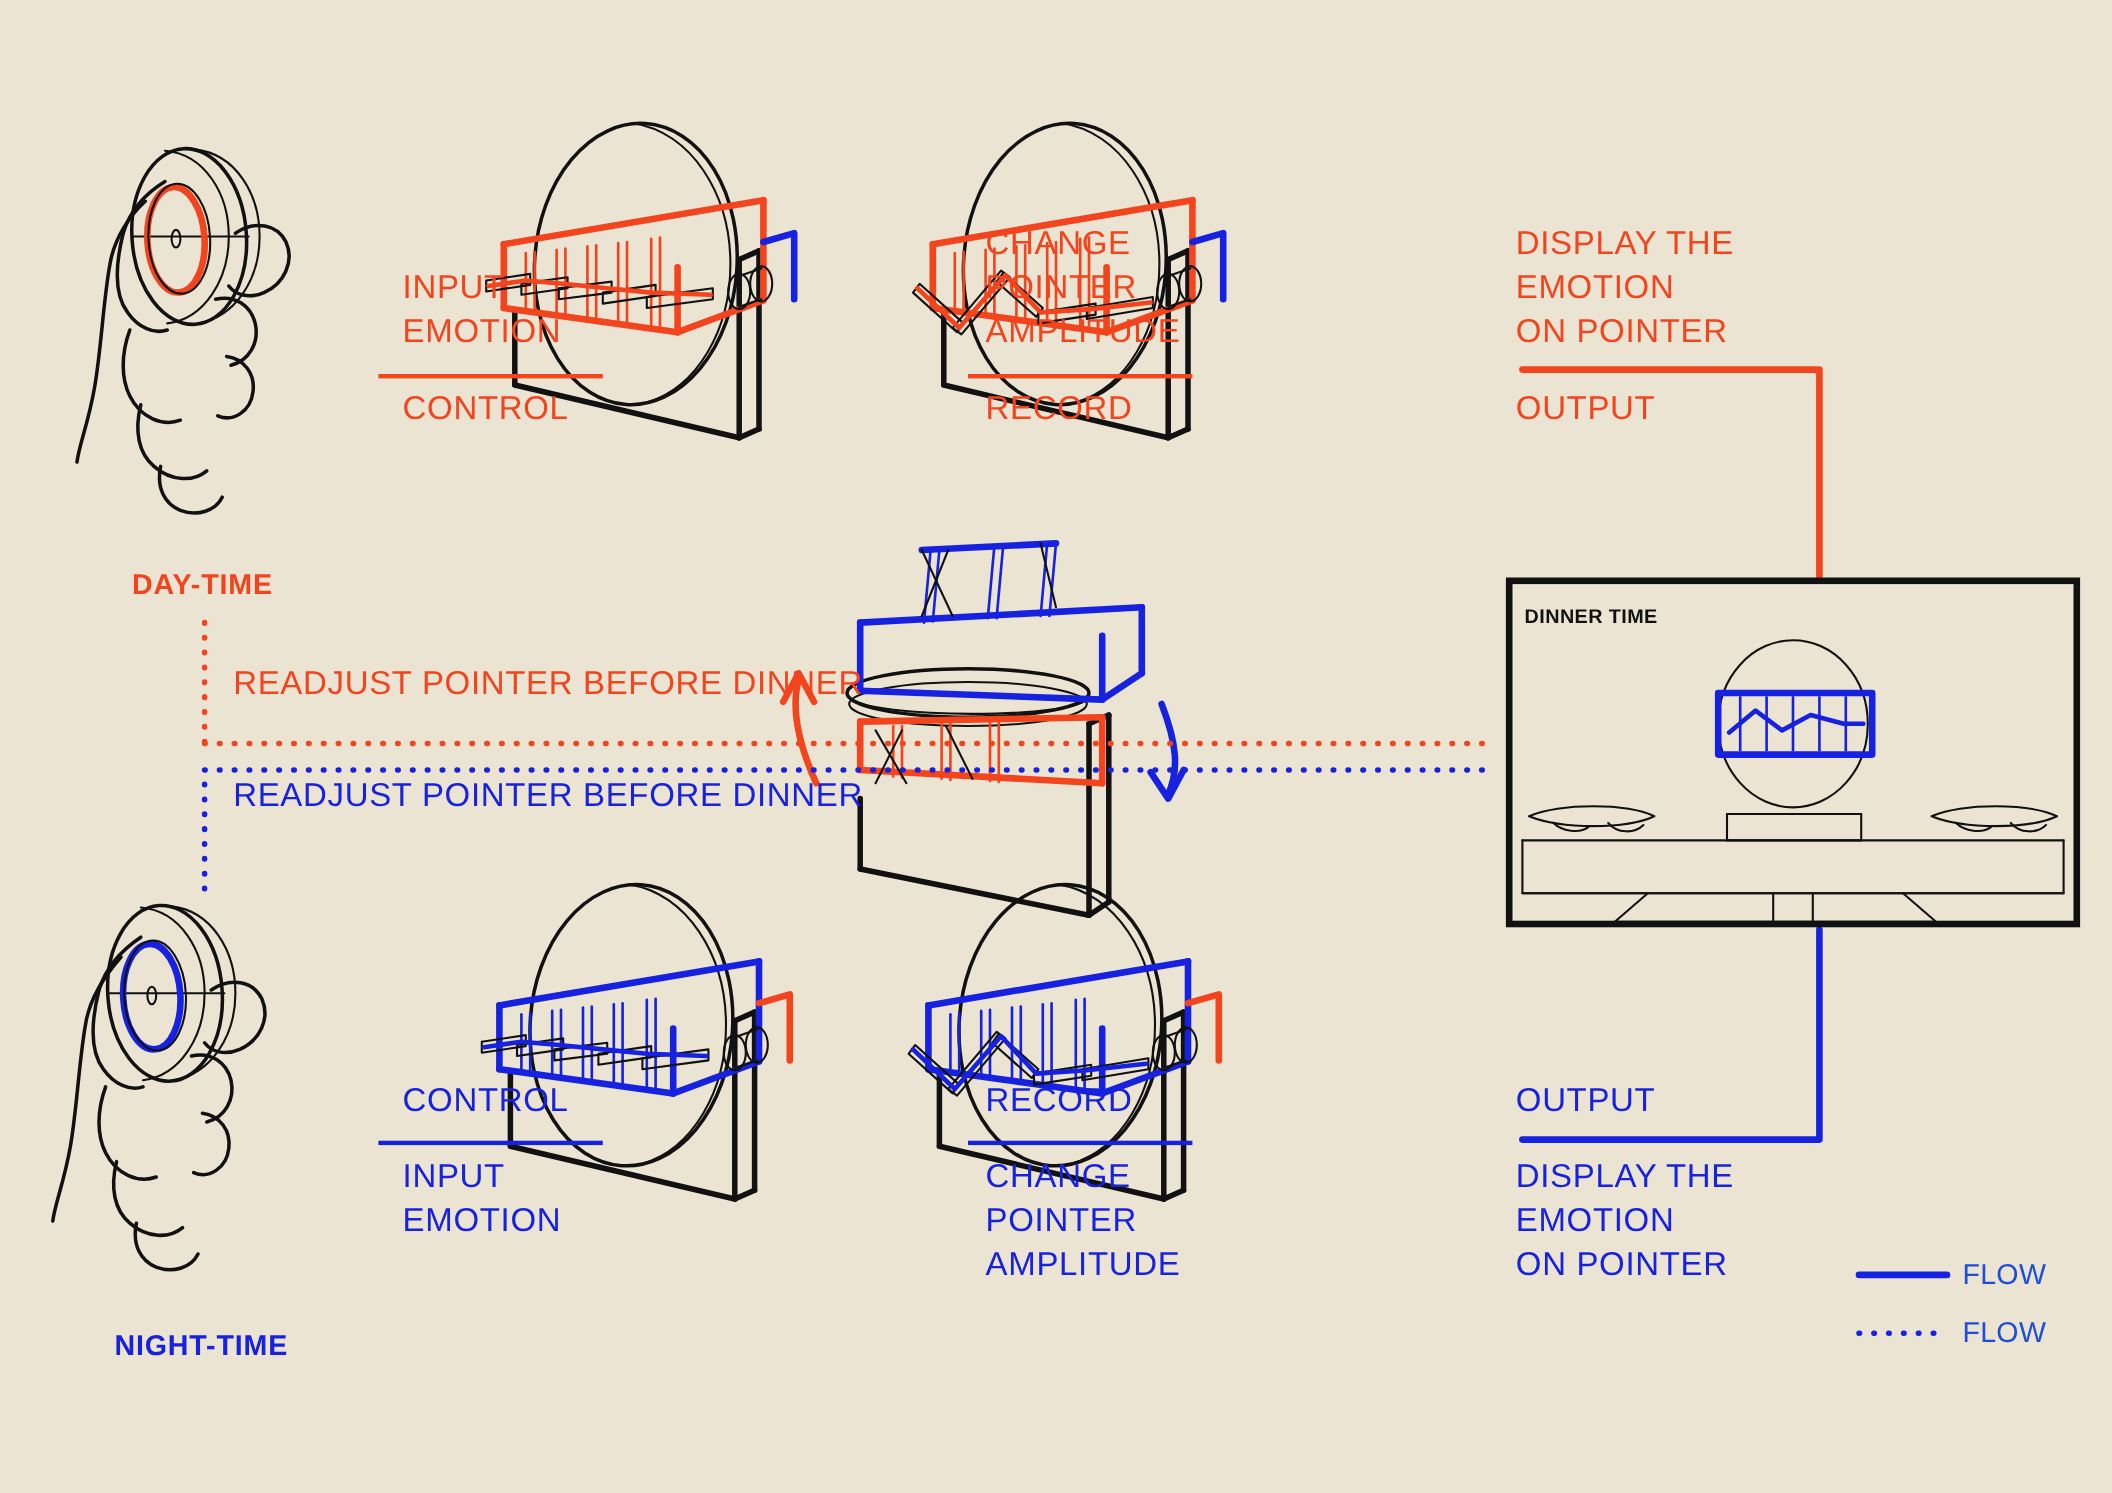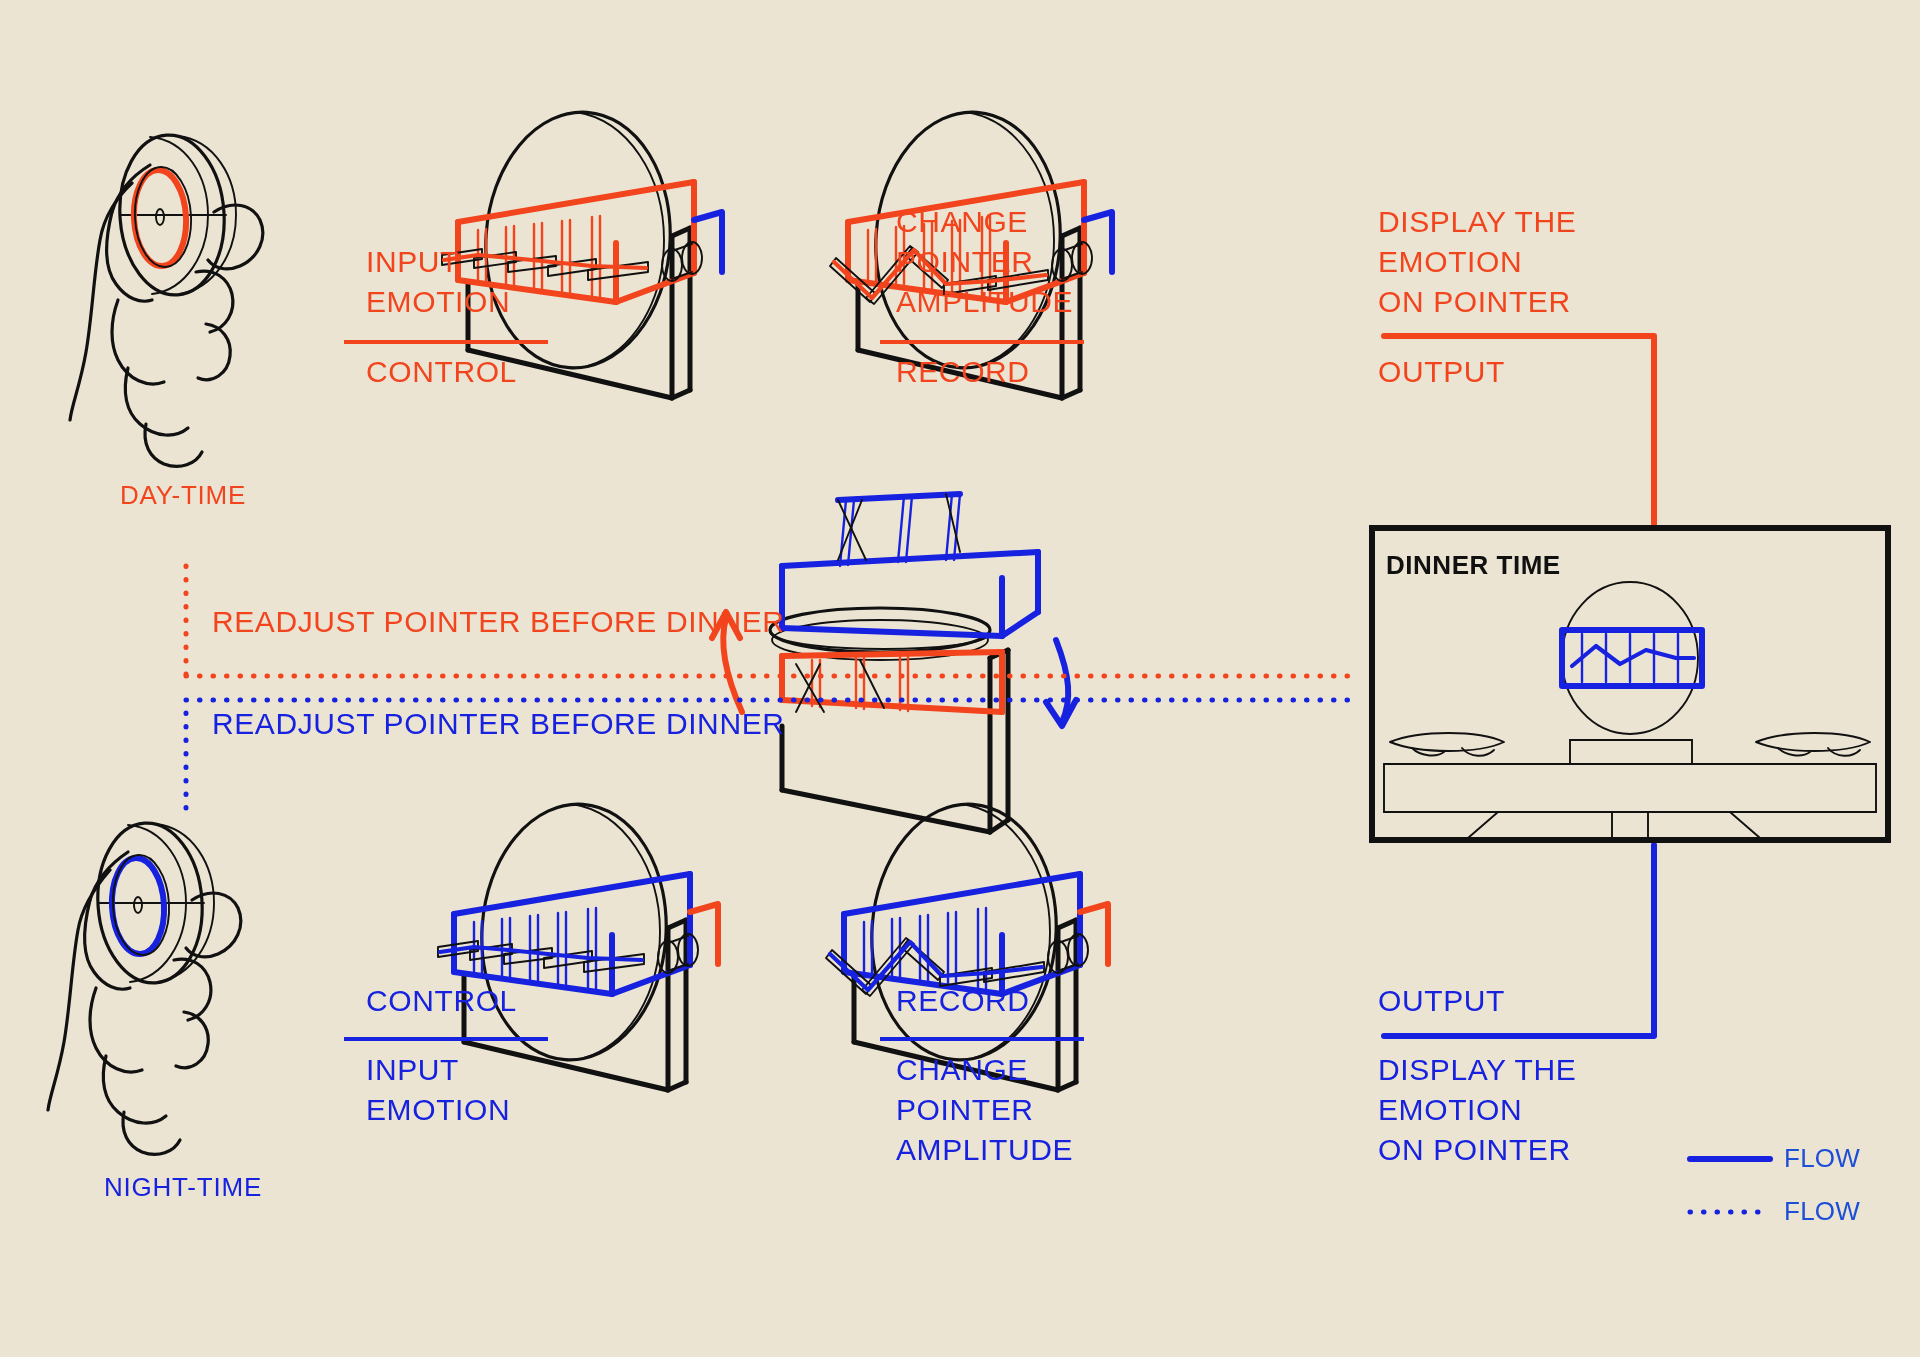--- a/index.html
+++ b/index.html
@@ -32,25 +32,26 @@
   }
   .step-text {
     font-size: 30px;
     line-height: 34px;
     font-weight: 400;
   }
   .orange { color: #f2441d; }
   .blue   { color: #1722e0; }
   .timebadge {
     font-size: 26px;
-    font-weight: normal;
+    font-weight: bold;
     letter-spacing: 0.03em;
+    margin-top: 36px;
   }
   .panel-title {
-    font-size: 26px;
+    font-size: 18px;
     font-weight: bold;
     color: #111;
     letter-spacing: 0.02em;
   }
   .legend-text {
     font-size: 26px;
     color: #1d4ed8;
     letter-spacing: 0.01em;
   }
   .divider {

